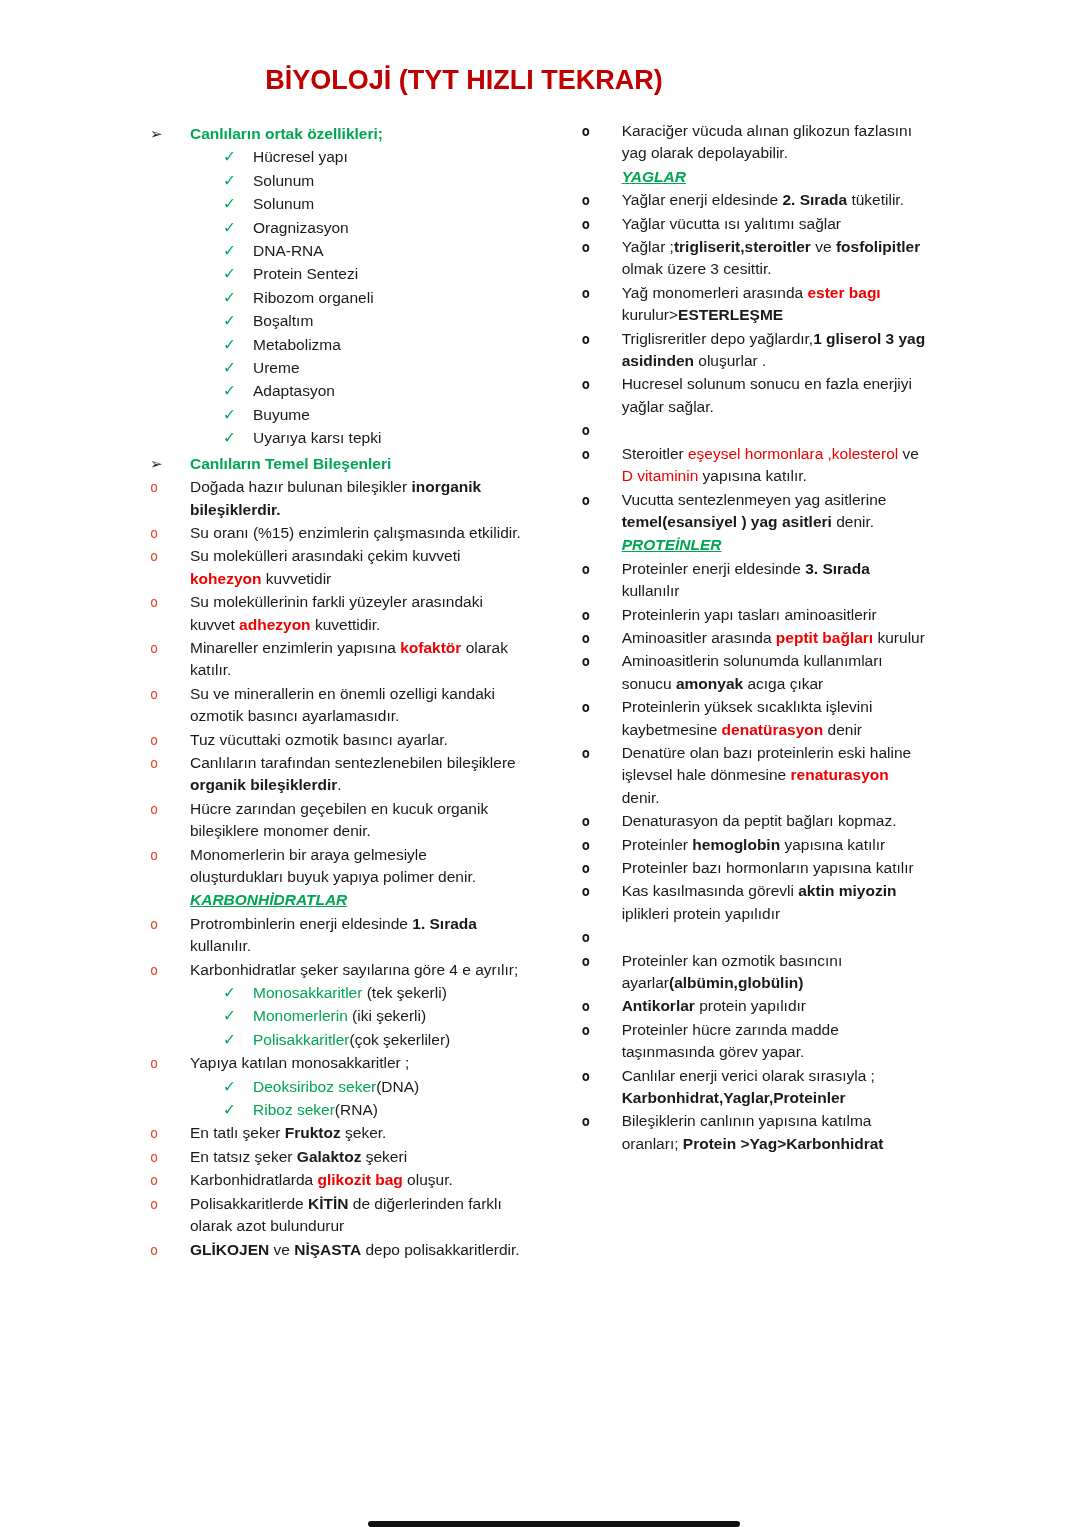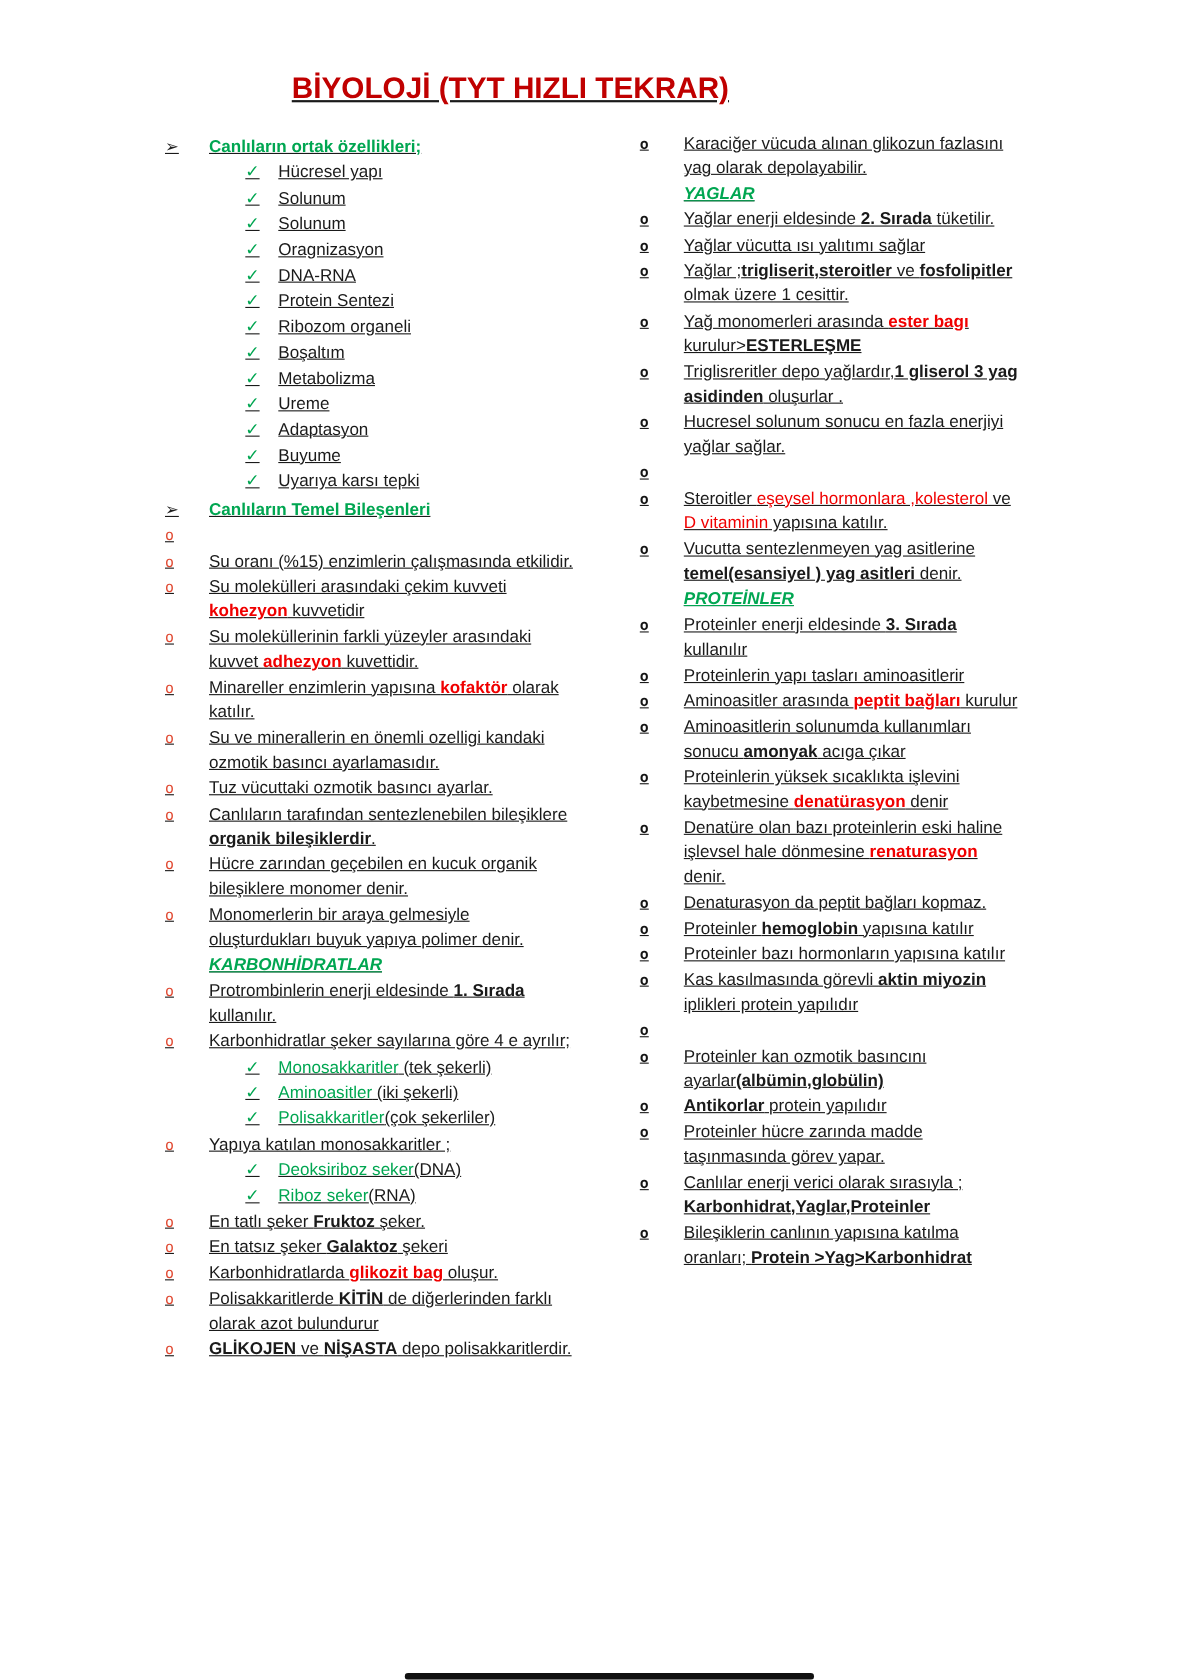--- a/index.html
+++ b/index.html
@@ -14,21 +14,21 @@
   body{
     width:1080px;height:1527px;
     background:#ffffff;
     font-family:"Liberation Sans","DejaVu Sans",sans-serif;
     font-size:15.5px;
     line-height:22.4px;
     color:var(--ink);
     position:relative;
     overflow:hidden;
   }
-  .page{width:928px;height:1527px;position:relative;text-decoration:underline;}
+  .page{width:928px;height:1527px;position:relative;}
   .doc-title{
     padding-top:64px;
     text-align:center;
     color:var(--title-red);
     font-size:27px;
     font-weight:700;
     line-height:32px;
     margin-bottom:24px;
   }
   .columns{
@@ -147,20 +147,21 @@
         <div class="item type-item indent-check">
           <span class="marker m-check">✓</span>
           <div class="text"><span class="t-n">Uyarıya karsı tepki</span></div>
         </div>
         <div class="item type-heading">
           <span class="marker m-arrow">➢</span>
           <div class="text"><span class="t-n">Canlıların Temel Bileşenleri</span></div>
         </div>
         <div class="item type-item">
           <span class="marker m-circle">o</span>
+          <div class="text"><span class="t-n">Doğada hazır bulunan bileşikler </span><span class="t-b">inorganik bileşiklerdir.</span></div>
         </div>
         <div class="item type-item">
           <span class="marker m-circle">o</span>
           <div class="text"><span class="t-n">Su oranı (%15) enzimlerin çalışmasında etkilidir.</span></div>
         </div>
         <div class="item type-item">
           <span class="marker m-circle">o</span>
           <div class="text"><span class="t-n">Su molekülleri arasındaki çekim kuvveti </span><span class="t-rb">kohezyon</span><span class="t-n"> kuvvetidir</span></div>
         </div>
         <div class="item type-item">
@@ -201,21 +202,21 @@
         <div class="item type-item">
           <span class="marker m-circle">o</span>
           <div class="text"><span class="t-n">Karbonhidratlar şeker sayılarına göre 4 e ayrılır;</span></div>
         </div>
         <div class="item type-item indent-check">
           <span class="marker m-check">✓</span>
           <div class="text"><span class="t-g">Monosakkaritler</span><span class="t-n"> (tek şekerli)</span></div>
         </div>
         <div class="item type-item indent-check">
           <span class="marker m-check">✓</span>
-          <div class="text"><span class="t-g">Aminoasitler</span><span class="t-n"> (iki şekerli)</span></div>
+          <div class="text"><span class="t-g">Monomerlerin</span><span class="t-n"> (iki şekerli)</span></div>
         </div>
         <div class="item type-item indent-check">
           <span class="marker m-check">✓</span>
           <div class="text"><span class="t-g">Polisakkaritler</span><span class="t-n">(çok şekerliler)</span></div>
         </div>
         <div class="item type-item">
           <span class="marker m-circle">o</span>
           <div class="text"><span class="t-n">Yapıya katılan monosakkaritler ;</span></div>
         </div>
         <div class="item type-item indent-check">
@@ -258,21 +259,21 @@
         <div class="item type-item">
           <span class="marker m-circle">o</span>
           <div class="text"><span class="t-n">Yağlar enerji eldesinde </span><span class="t-b">2. Sırada</span><span class="t-n"> tüketilir.</span></div>
         </div>
         <div class="item type-item">
           <span class="marker m-circle">o</span>
           <div class="text"><span class="t-n">Yağlar vücutta ısı yalıtımı sağlar</span></div>
         </div>
         <div class="item type-item">
           <span class="marker m-circle">o</span>
-          <div class="text"><span class="t-n">Yağlar ;</span><span class="t-b">trigliserit,steroitler</span><span class="t-n"> ve </span><span class="t-b">fosfolipitler</span><span class="t-n"> olmak üzere 1 cesittir.</span></div>
+          <div class="text"><span class="t-n">Yağlar ;</span><span class="t-b">trigliserit,steroitler</span><span class="t-n"> ve </span><span class="t-b">fosfolipitler</span><span class="t-n"> olmak üzere 3 cesittir.</span></div>
         </div>
         <div class="item type-item">
           <span class="marker m-circle">o</span>
           <div class="text"><span class="t-n">Yağ monomerleri arasında </span><span class="t-rb">ester bagı</span><span class="t-n"> kurulur&gt;</span><span class="t-b">ESTERLEŞME</span></div>
         </div>
         <div class="item type-item">
           <span class="marker m-circle">o</span>
           <div class="text"><span class="t-n">Triglisreritler depo yağlardır,</span><span class="t-b">1 gliserol 3 yag asidinden</span><span class="t-n"> oluşurlar .</span></div>
         </div>
         <div class="item type-item">

